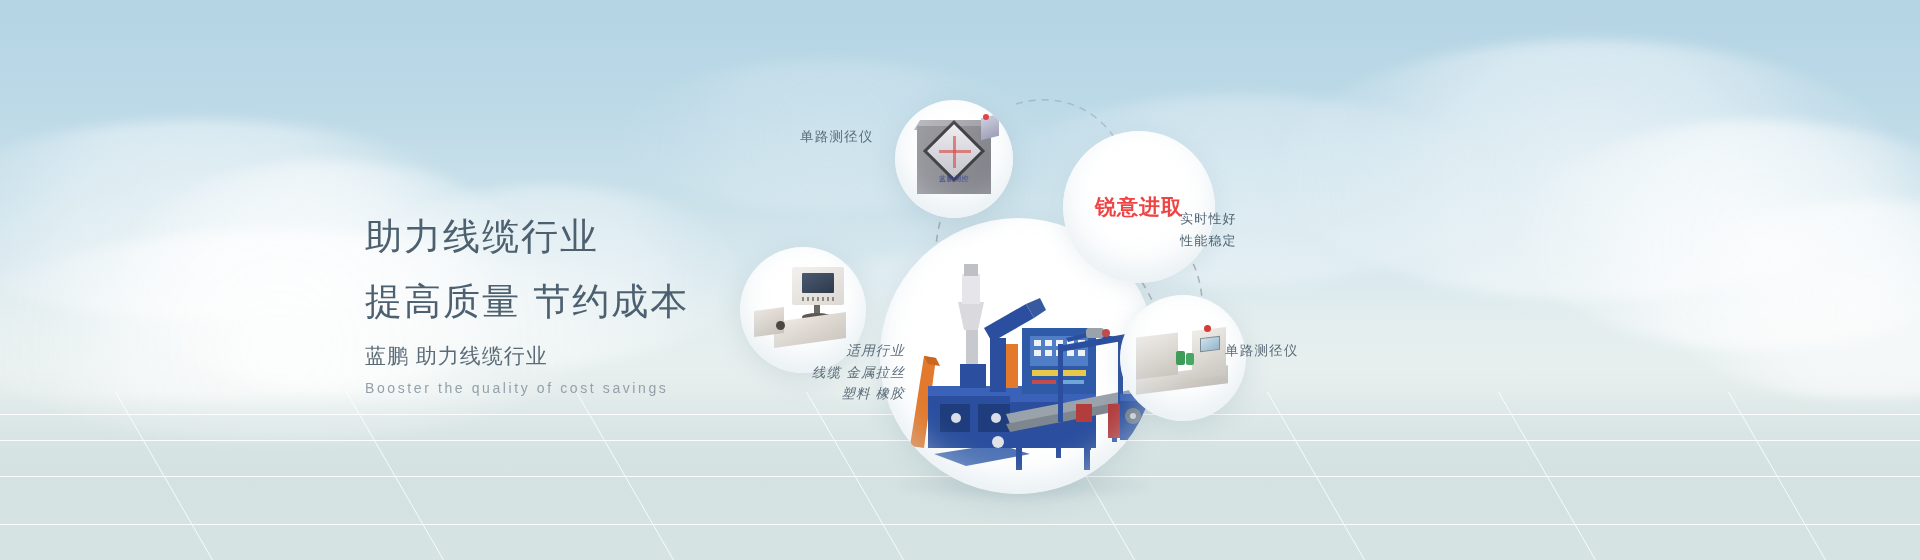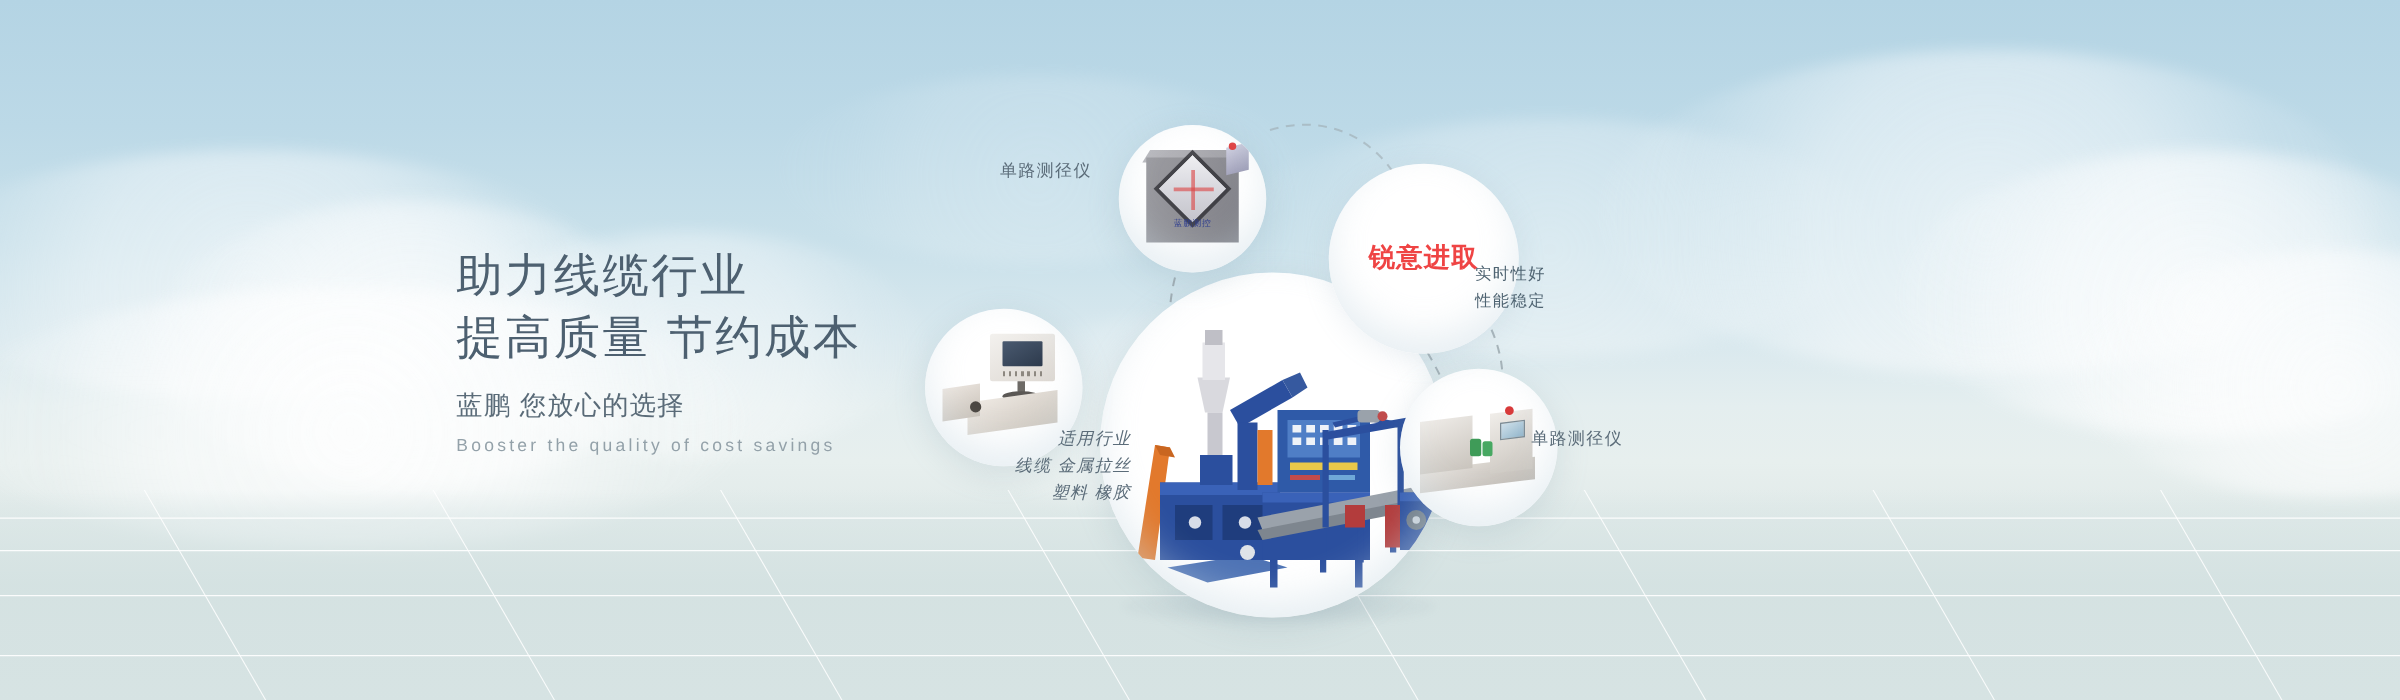--- a/index.html
+++ b/index.html
@@ -98,20 +98,21 @@
     width: 420px;
     text-align: left;
   }
   .headline {
     font-size: 37px;
     line-height: 1.33;
     font-weight: 400;
     color: #4d6070;
     letter-spacing: 2px;
     white-space: nowrap;
+    margin-top: 16px;
   }
   .subline {
     margin-top: 16px;
     font-size: 21px;
     color: #5a6b78;
     letter-spacing: 1px;
     font-weight: 400;
   }
   .en {
     margin-top: 13px;
@@ -377,21 +378,21 @@
       <div class="v" style="left:58%; transform: skewX(30deg);"></div>
       <div class="v" style="left:64%; transform: skewX(30deg);"></div>
       <div class="v" style="left:70%; transform: skewX(30deg);"></div>
 
     </div>
   </div>
 
   <div class="copy">
     <div class="headline">助力线缆行业</div>
     <div class="headline l2">提高质量 节约成本</div>
-    <div class="subline">蓝鹏 您放心的选择</div>
+    <div class="subline">蓝鹏 助力线缆行业</div>
     <div class="en en2">Booster the quality of cost savings</div>
   </div>
 
   <div class="composition">
 
     <svg class="arcs" width="1040" height="560" viewBox="0 0 1040 560">
       <path d="M 60 222 C 48 270, 60 320, 104 352" fill="none" stroke="#9aa6ac" stroke-width="1.6" stroke-dasharray="7 6" opacity="0.85"></path>
       <path d="M 122 220 C 128 268, 140 320, 170 352" fill="none" stroke="#9aa6ac" stroke-width="1.6" stroke-dasharray="7 6" opacity="0.85"></path>
       <path d="M 238 196 C 292 216, 320 260, 322 300" fill="none" stroke="#9aa6ac" stroke-width="1.6" stroke-dasharray="7 6" opacity="0.8"></path>
       <path d="M 262 282 C 290 330, 300 370, 292 404" fill="none" stroke="#9aa6ac" stroke-width="1.6" stroke-dasharray="7 6" opacity="0.8"></path>

